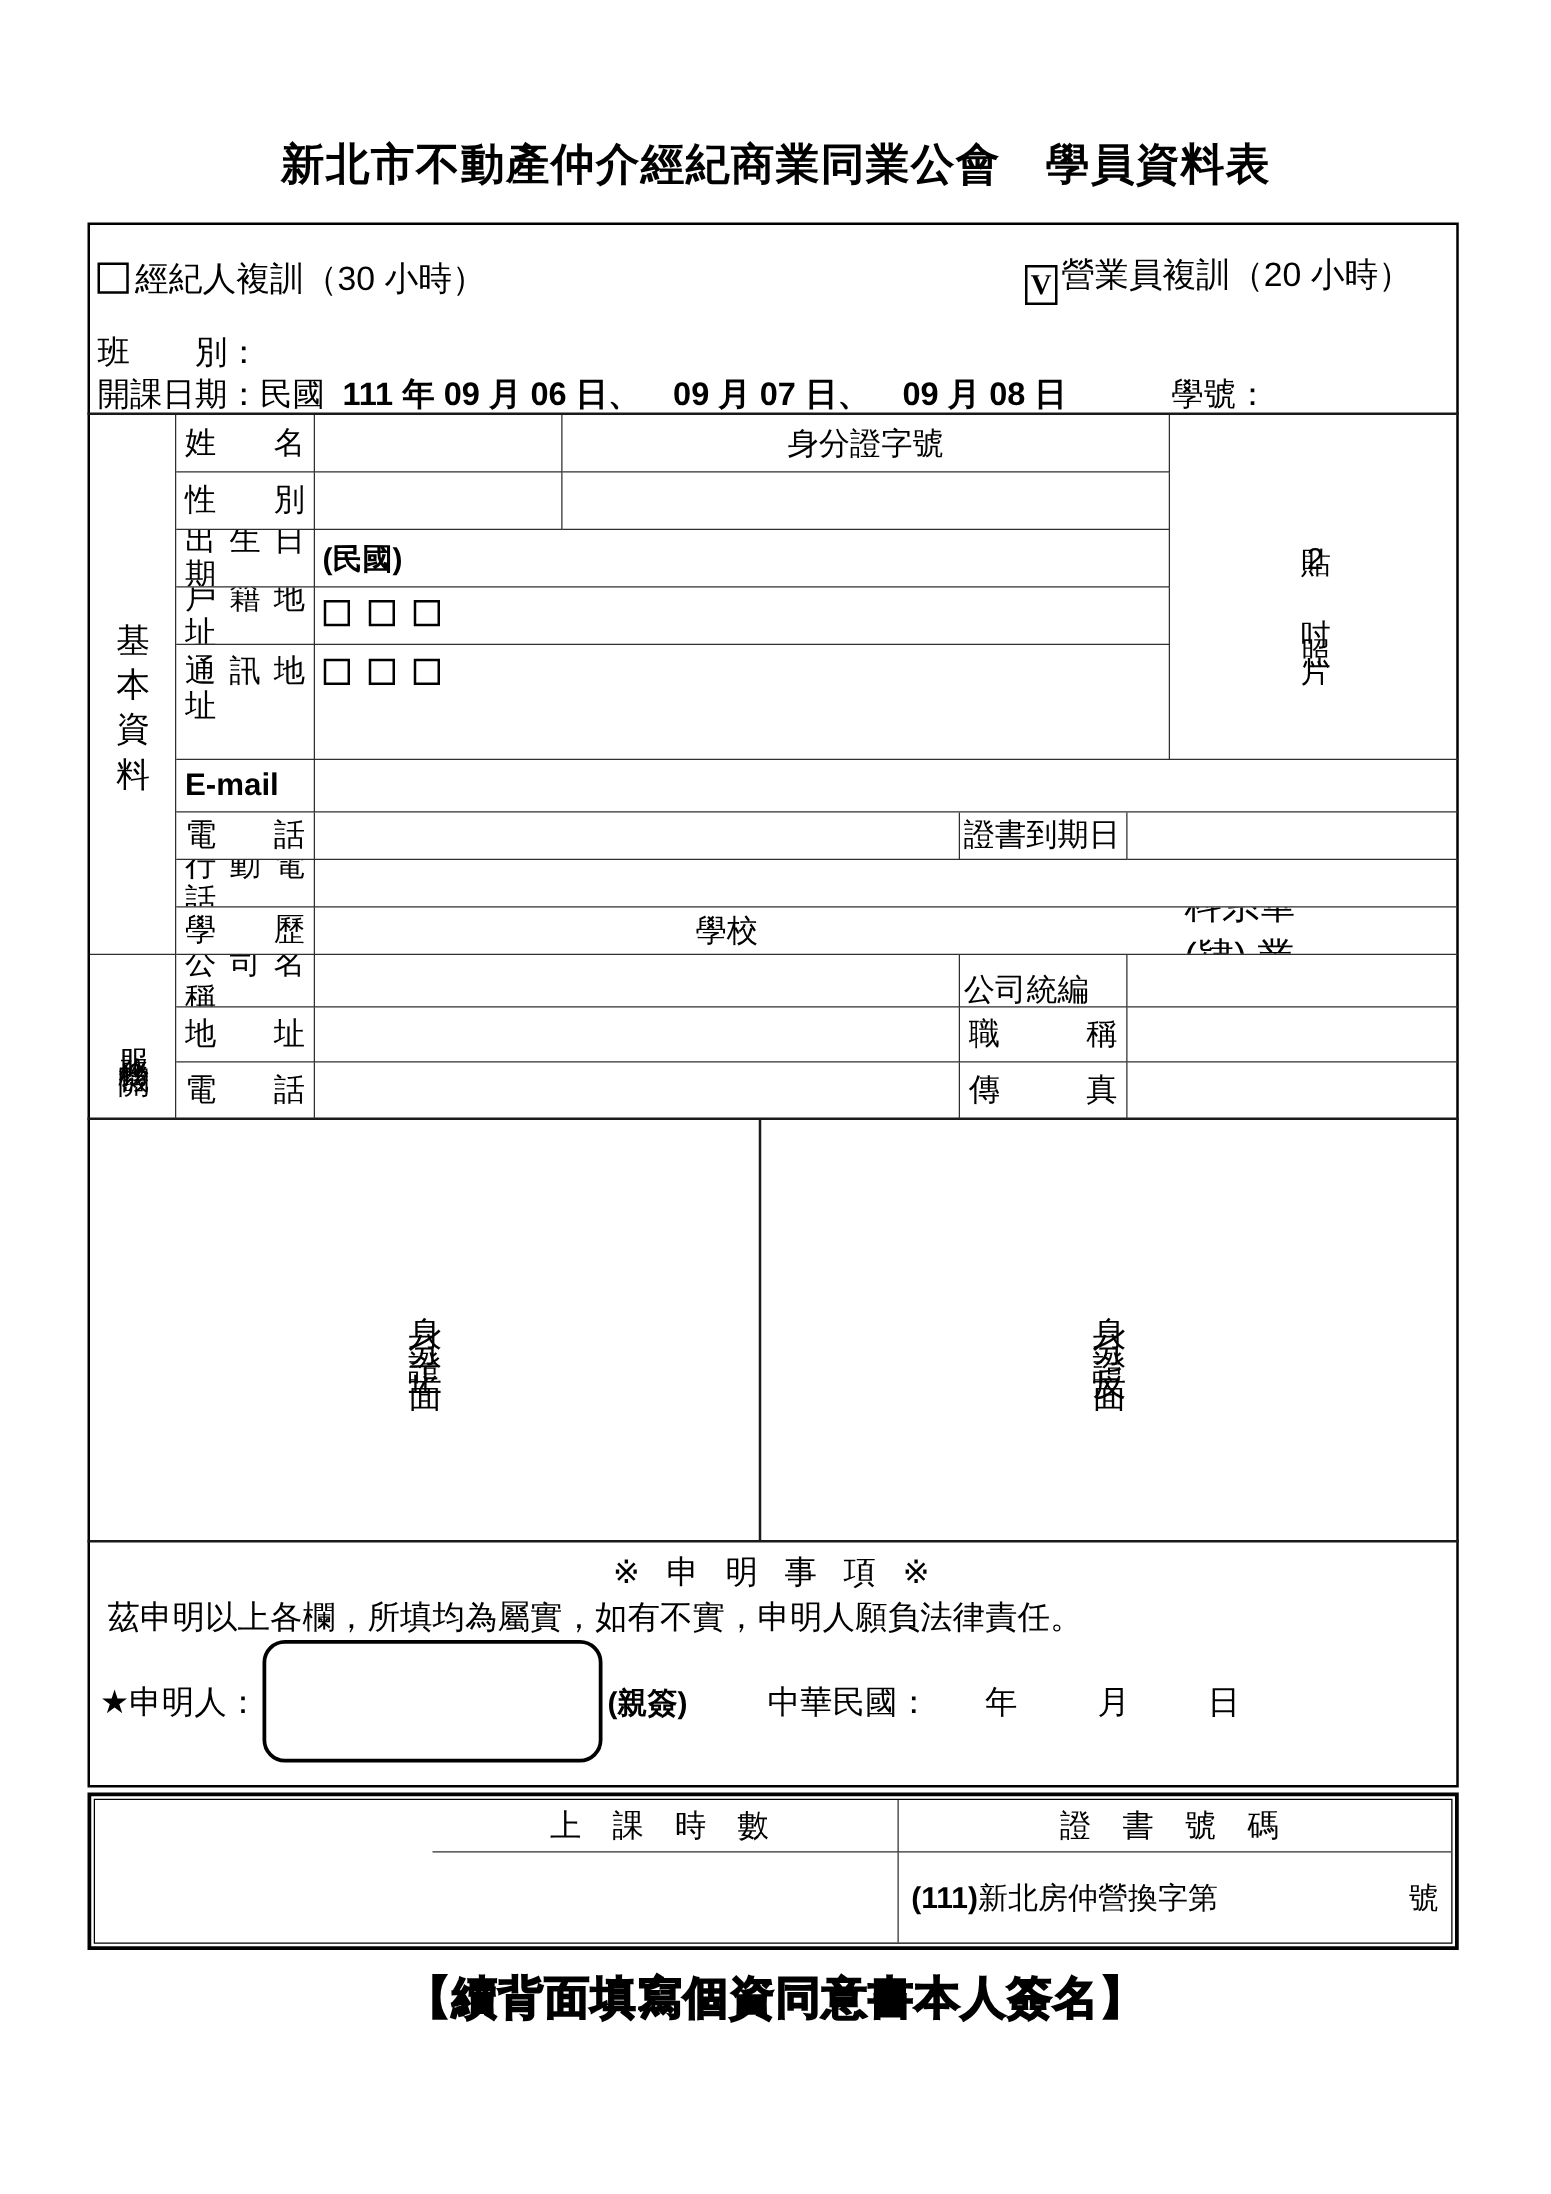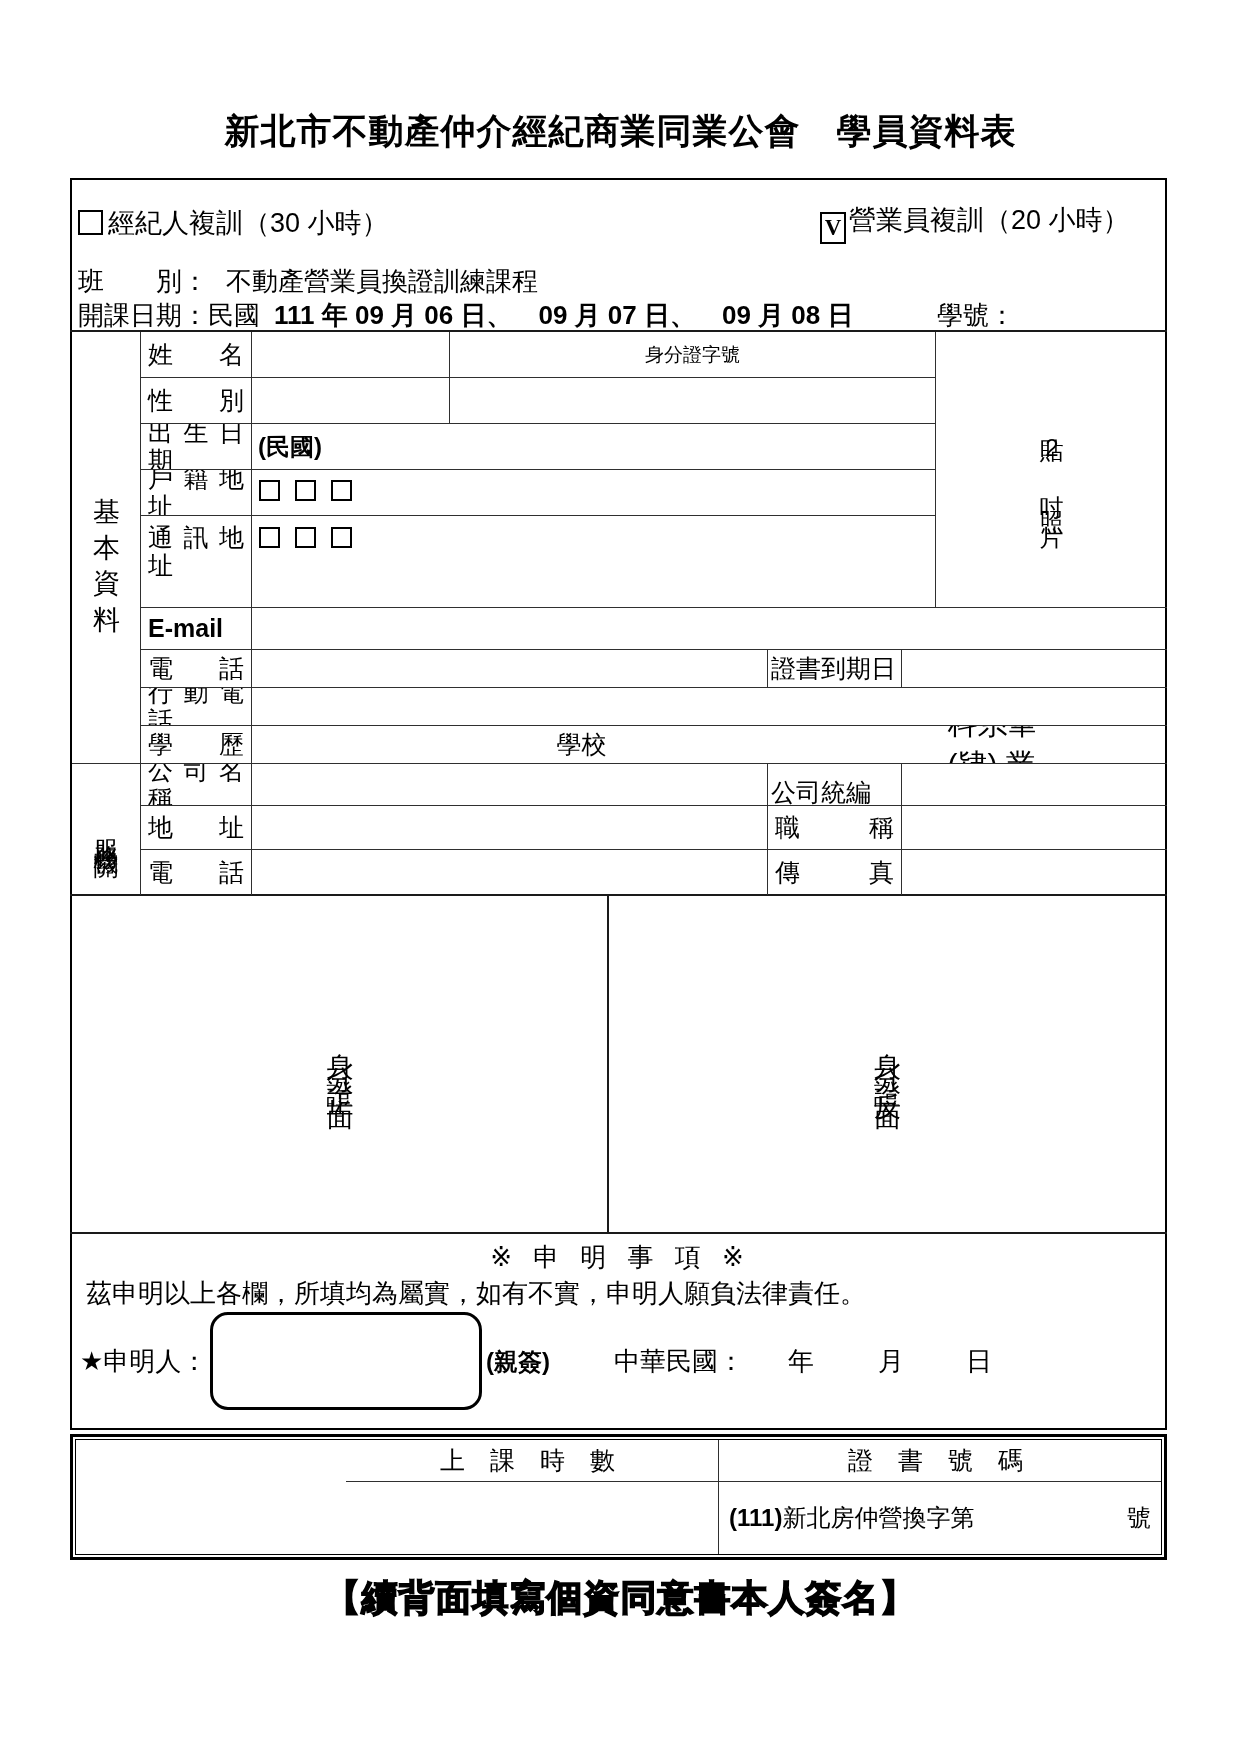--- a/index.html
+++ b/index.html
@@ -61,21 +61,20 @@
 
   <div class="optline" style="left:78px;top:205px;">
     <span class="chk"></span><span>經紀人複訓（30 小時）</span>
   </div>
   <div class="optline" style="left:820px;top:202px;">
     <span class="vbox">V</span><span>營業員複訓（20 小時）</span>
   </div>
 
   <div class="hrow" style="left:78px;top:263px;height:36px;">
     <span>班　　別：</span>
-    <span style="margin-left:18px;">不動產營業員換證訓練課程</span>
   </div>
 
   <div class="hrow" style="left:78px;top:299px;height:32px;">
     <span>開課日期：民國</span>
     <span style="margin-left:14px;font-weight:600;">111 年 09 月 06 日、　09 月 07 日、　09 月 08 日</span>
   </div>
   <div class="hrow" style="left:937px;top:299px;height:32px;">學號：</div>
 
   <div class="cell vwrap" style="left:72px;top:332px;width:69px;height:432px;justify-content:center;">
     <span class="vtext">基本資料</span>
@@ -116,21 +115,21 @@
     </div>
   <div class="cell" style="left:141px;top:806px;width:111px;height:44px;">
       <span class="lbl spread">地　址</span>
     </div>
   <div class="cell no-b" style="left:141px;top:850px;width:111px;height:45px;">
       <span class="lbl spread">電　話</span>
     </div>
 
   <div class="cell" style="left:252px;top:332px;width:198px;height:46px;"></div>
   <div class="cell" style="left:450px;top:332px;width:486px;height:46px;justify-content:center;">
-      <span style="font-size:19px;">身分證字號</span>
+      <span style="font-size:25px;">身分證字號</span>
     </div>
   <div class="cell no-r vwrap" style="left:936px;top:332px;width:231px;height:276px;justify-content:center;">
     <span class="vtext-photo">貼2吋照片</span>
   </div>
   <div class="cell" style="left:252px;top:378px;width:198px;height:46px;"></div>
   <div class="cell" style="left:450px;top:378px;width:486px;height:46px;"></div>
   <div class="cell" style="left:252px;top:424px;width:684px;height:46px;">
       <span class="val bold">(民國)</span>
     </div>
   <div class="cell" style="left:252px;top:470px;width:684px;height:46px;">

